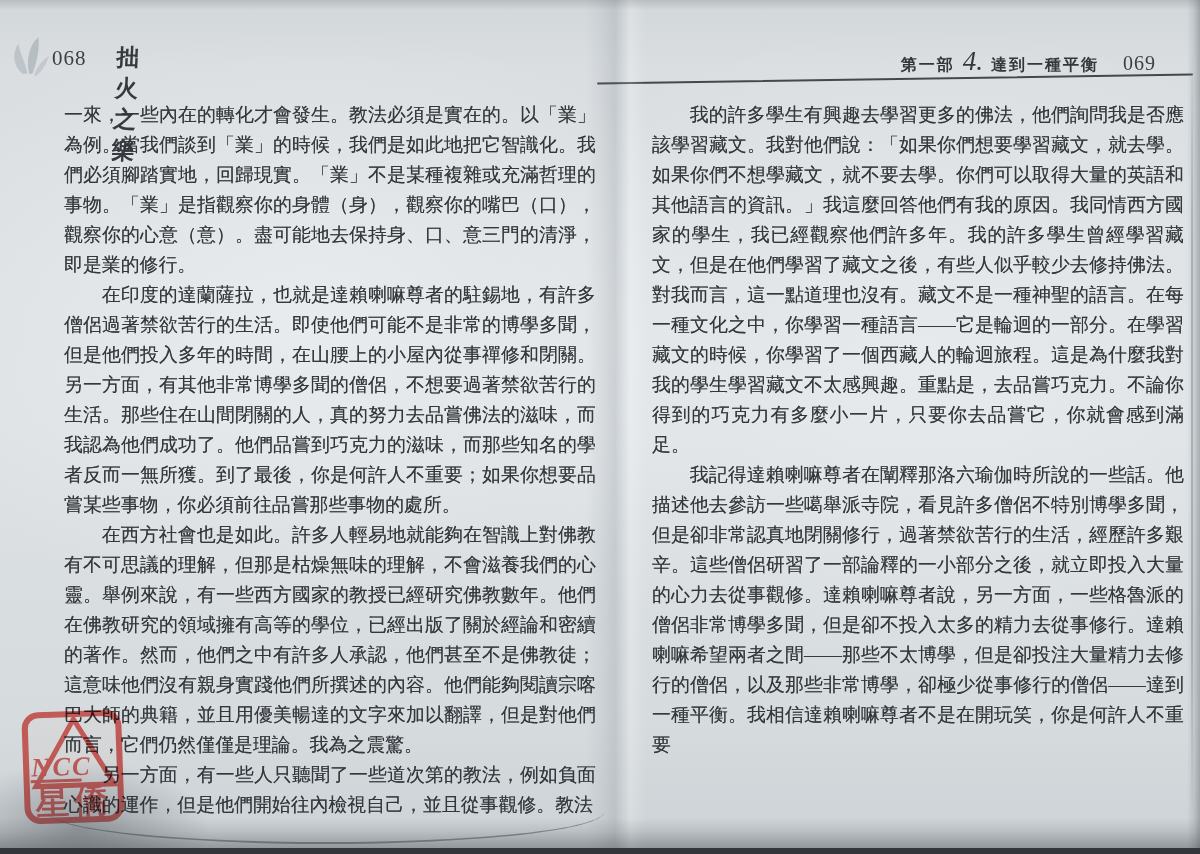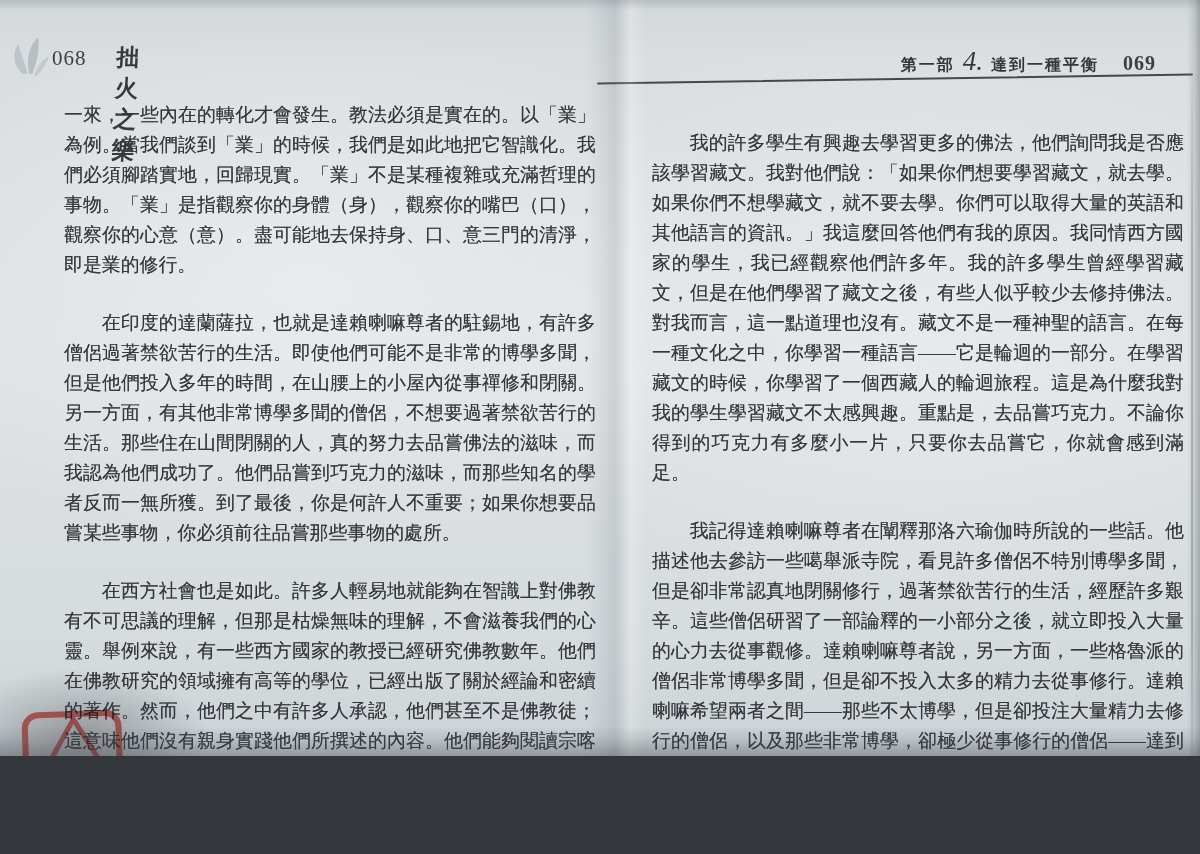--- a/index.html
+++ b/index.html
@@ -1,17 +1,17 @@
 <!DOCTYPE html>
 <html><head>
 <meta charset="utf-8">
 <style>
   html,body{margin:0;padding:0;background:#33363a;}
   .photo{
-    position:relative;width:1200px;height:756px;overflow:hidden;
+    position:relative;width:1200px;height:848px;overflow:hidden;
     background:
       radial-gradient(55% 50% at 26% 38%, rgba(248,250,252,.45), rgba(248,250,252,0) 70%),
       radial-gradient(55% 55% at 77% 42%, rgba(246,249,251,.40), rgba(246,249,251,0) 72%),
       linear-gradient(180deg,#d2d7da 0%,#dadee1 8%,#dde1e4 50%,#d6dbde 85%,#ccd2d5 100%);
     font-family:"Liberation Serif","DejaVu Serif",serif;
     color:#383c40;
   }
   
   .gutter{position:absolute;left:586px;top:0;width:60px;height:100%;pointer-events:none;
     background:linear-gradient(90deg,rgba(124,133,141,0) 0%,rgba(124,133,141,.13) 30%,
@@ -31,30 +31,30 @@
     background:linear-gradient(90deg,rgba(118,126,132,0),rgba(118,126,132,.22) 55%,rgba(88,95,101,.42) 100%);}
   
   .hdr-left{position:absolute;left:8px;top:40px;height:40px;}
   .hdr-left .ornament{position:absolute;left:2px;top:-8px;}
   .hdr-left .pagenum{position:absolute;left:44px;top:6px;font-size:21px;letter-spacing:1px;color:#3b3f43;}
   .hdr-left .booktitle{position:absolute;left:106px;top:2px;font-size:23px;font-weight:600;
     letter-spacing:7px;color:#36393d;transform:skewX(-3deg);}
   .hdr-right{position:absolute;left:600px;top:46px;width:556px;text-align:right;white-space:nowrap;}
   .hdr-right .part,.hdr-right .chtitle{font-size:16px;letter-spacing:2px;color:#33373b;font-weight:600;}
   .hdr-right .chnum{font-size:27px;font-style:italic;padding:0 4px;color:#33373b;}
-  .hdr-right .pagenum{font-size:20px;letter-spacing:1px;margin-left:20px;color:#3b3f43;font-weight:bold;}
+  .hdr-right .pagenum{font-size:20px;letter-spacing:1px;margin-left:20px;color:#3b3f43;}
   .hdr-rule{position:absolute;left:597px;top:78px;width:596px;height:2px;background:#44484c;
     transform:rotate(-0.85deg);border-radius:2px;}
   
   .body-text{position:absolute;top:100px;width:532px;}
   .body-text.left{left:64px;}
   .body-text.right{left:652px;}
   .para{margin:0;font-size:18.9px;line-height:30px;text-align:justify;color:#34383c;
     text-shadow:0 0 .6px rgba(52,56,60,.65);}
-  .para.indent{text-indent:2em;margin-top:28px;}
+  .para.indent{text-indent:2em;}
   
   .stamp{position:absolute;left:22px;top:710px;width:102px;height:114px;
     transform:rotate(-2deg);opacity:.88;mix-blend-mode:multiply;}
 </style>
 </head>
 <body>
 
 <div class="photo">
 
   <div>

